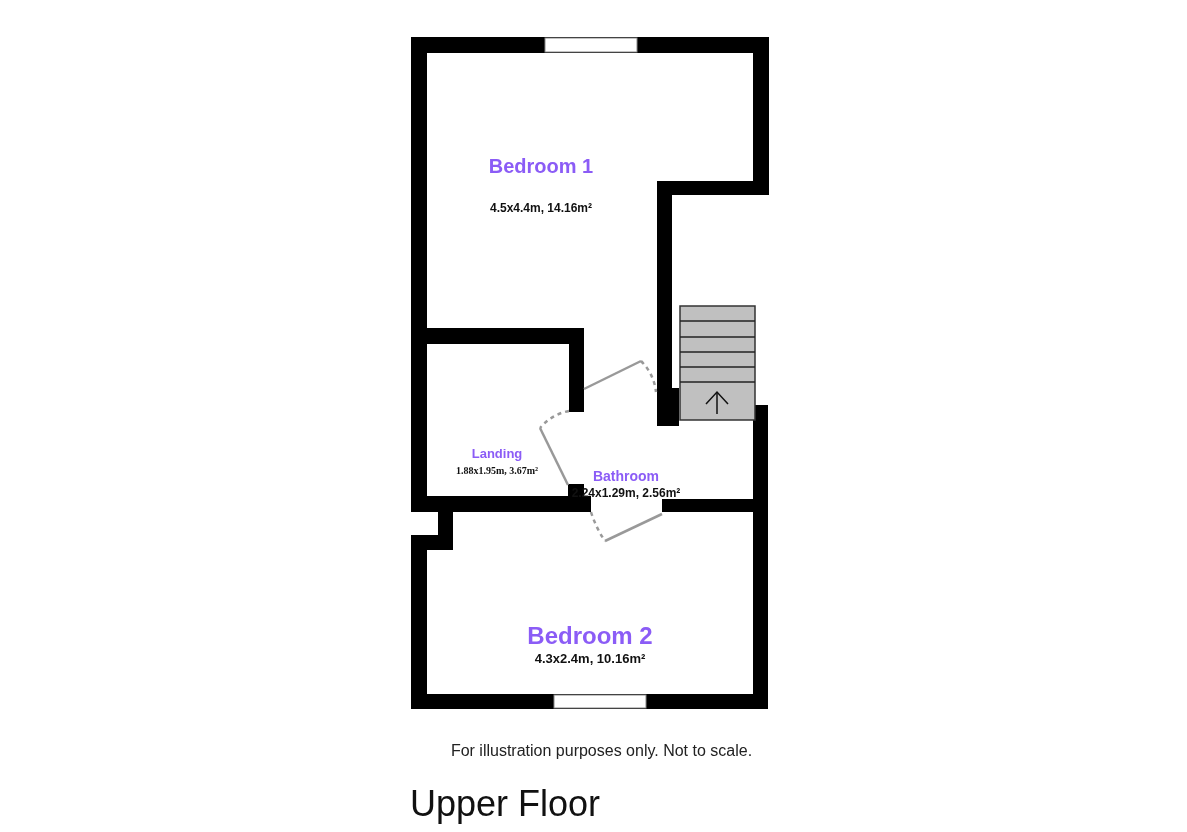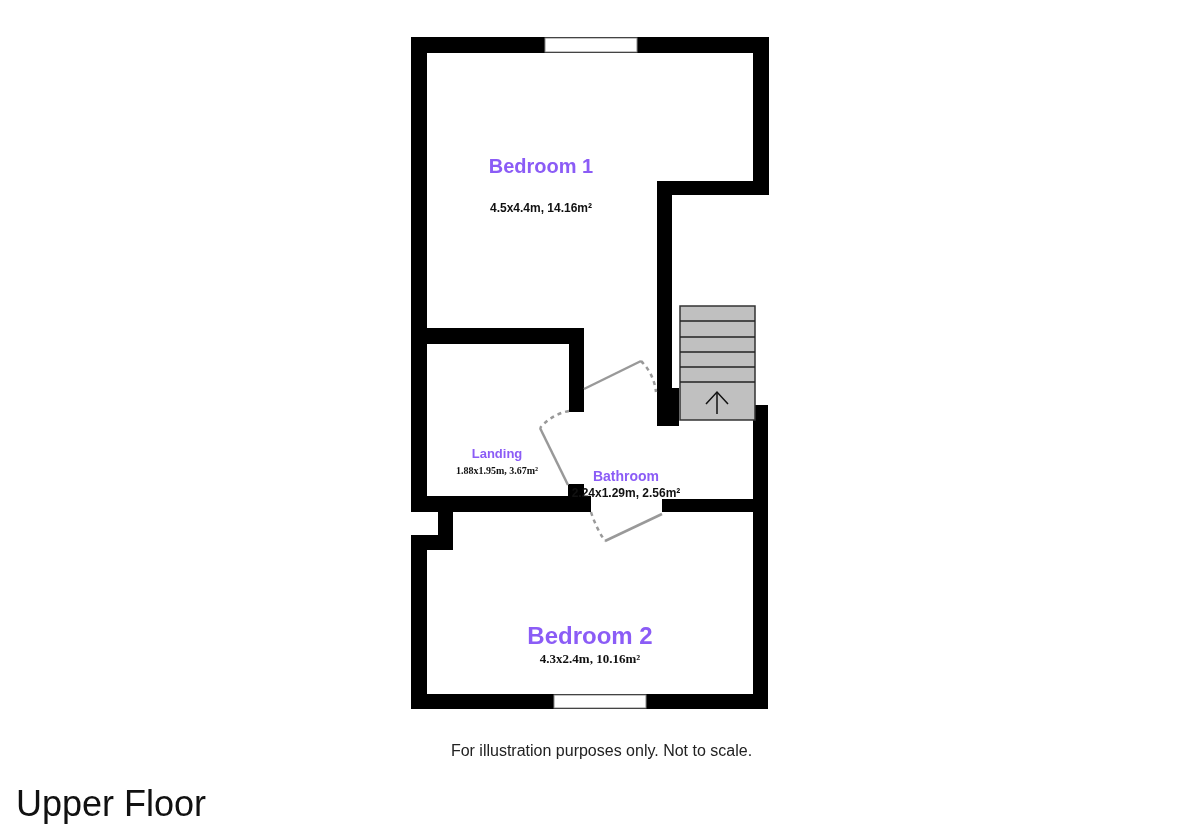--- a/index.html
+++ b/index.html
@@ -1,21 +1,21 @@
 <!DOCTYPE html>
 <html><head>
   <meta charset="utf-8">
   <style>
     html, body { margin: 0; padding: 0; background: #ffffff; }
     body { width: 1187px; height: 832px; position: relative; overflow: hidden; font-family: "Liberation Sans", sans-serif; }
     svg.plan { position: absolute; left: 0; top: 0; }
     .room-name { position: absolute; font-weight: bold; color: #8b5cf6; text-align: left; white-space: nowrap; transform: translateX(-50%); }
     .room-dims { position: absolute; font-weight: bold; color: #111; text-align: center; white-space: nowrap; transform: translateX(-50%); }
     .disclaimer { position: absolute; left: 0; width: 1187px; top: 742px; text-align: center; font-size: 16px; color: #222; margin-left: 8px; }
-    .floor-title { position: absolute; left: 16px; width: 1008px; top: 783px; font-size: 36px; color: #111; }
+    .floor-title { position: absolute; left: 1px; width: 1008px; top: 783px; text-align: center; font-size: 36px; color: #111; }
   </style>
 </head>
 <body>
 
 <svg class="plan" width="1187" height="832" viewBox="0 0 1187 832">
 
   <g fill="#000">
 
     <rect x="411" y="37" width="16" height="472"></rect>
 
@@ -81,16 +81,16 @@
 <div class="room-name" style="left:541px; top:155px; font-size:20px;">Bedroom 1</div>
 <div class="room-dims" style="left:541px; top:185px; font-size:12px;margin-top:16px;">4.5x4.4m, 14.16m²</div>
 
 <div class="room-name" style="left:497px; top:446px; font-size:13px;">Landing</div>
 <div class="room-dims" style="left:497px; top:465px; font-size:10px;font-family:Liberation Serif, serif;">1.88x1.95m, 3.67m²</div>
 
 <div class="room-name" style="left:626px; top:468px; font-size:14px;">Bathroom</div>
 <div class="room-dims" style="left:626px; top:486px; font-size:12px;">2.24x1.29m, 2.56m²</div>
 
 <div class="room-name" style="left:590px; top:622px; font-size:24px;">Bedroom 2</div>
-<div class="room-dims" style="left:590px; top:651px; font-size:13px;font-family:Liberation Serif, serif;">4.3x2.4m, 10.16m²</div>
+<div class="room-dims" style="left:590px; top:651px; font-size:13px;">4.3x2.4m, 10.16m²</div>
 
 <div class="disclaimer">For illustration purposes only. Not to scale.</div>
 <div class="floor-title">Upper Floor</div>
 
 </body></html>

